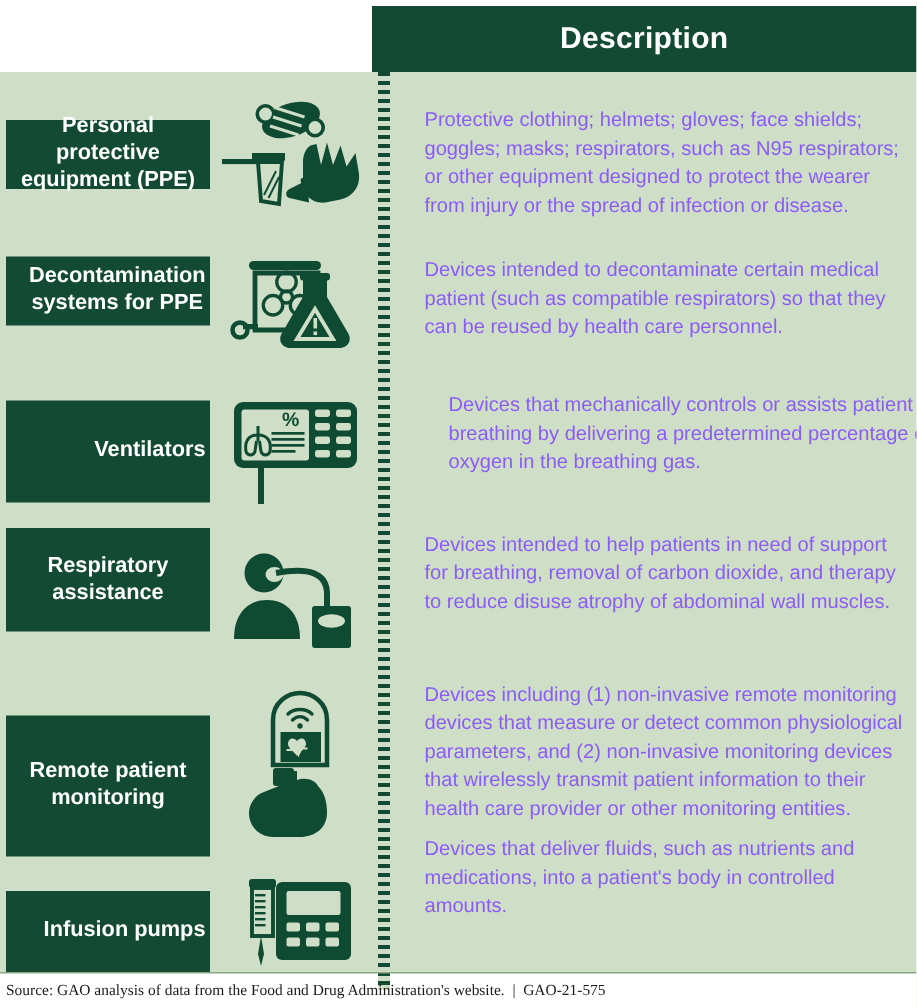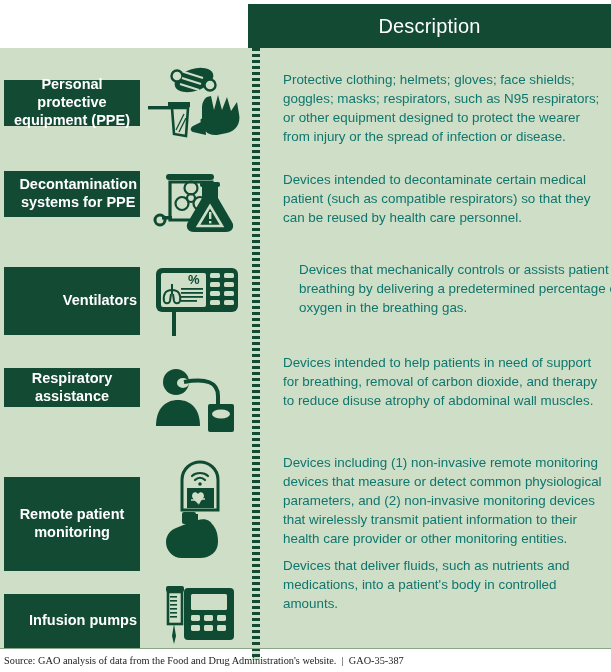--- a/index.html
+++ b/index.html
@@ -15,21 +15,21 @@
   .header-bar {
     position: absolute;
     left: 248px; top: 4px;
     width: 363px; height: 44px;
     background: #134a34;
     display: flex; align-items: center; justify-content: center;
   }
   .header-title {
     color: #ffffff;
     font-size: 20px;
-    font-weight: normal;
+    font-weight: bold;
     letter-spacing: .2px;
   }
 
   
   .panel {
     position: absolute;
     left: 0; top: 48px;
     width: 611px; height: 600px;
     background: #cfdec6;
   }
@@ -72,21 +72,21 @@
     display: flex;
     align-items: center;
     justify-content: center;
   }
   .icon-cell svg { display: block; }
 
   .desc {
     position: absolute;
     left: 283px;
     width: 322px;
-    color: #0f766e;
+    color: #8b5cf6;
     font-size: 13.4px;
     line-height: 1.42;
   }
 
   
   .footer-rule {
     position: absolute;
     left: 0; top: 648px;
     width: 611px; height: 1px;
     background: #8aa585;
@@ -217,21 +217,21 @@
           </g>
 
           <rect x="24" y="50" width="4" height="24"></rect>
         </g>
       </svg>
     </div>
     <div class="desc" style="top:260px;margin-left:16px;">Devices that mechanically controls or assists patient breathing by delivering a predetermined percentage of oxygen in the breathing gas.</div>
   </div>
 
   <div class="row" style="top:0;">
-    <div class="cat-box" style="top:368px; height:39px;">
+    <div class="cat-box" style="top:352px; height:69px;">
       <span>Respiratory assistance</span>
     </div>
     <div class="icon-cell" style="top:362px; height:72px;">
       <svg width="100" height="72" viewBox="0 0 100 72">
         <g fill="#0f4a33">
 
           <circle cx="28" cy="20" r="13"></circle>
 
           <path d="M8 64 C8 46 18 38 30 38 C42 38 52 46 52 64 Z"></path>
 
@@ -307,15 +307,15 @@
             <rect x="56" y="47" width="9" height="6" rx="1.4"></rect>
             <rect x="69" y="47" width="9" height="6" rx="1.4"></rect>
           </g>
         </g>
       </svg>
     </div>
     <div class="desc" style="top:556px;">Devices that deliver fluids, such as nutrients and medications, into a patient's body in controlled amounts.</div>
   </div>
 
   <div class="footer-rule"></div>
-  <div class="footer-note">Source: GAO analysis of data from the Food and Drug Administration's website.  |  GAO-35-387</div>
+  <div class="footer-note">Source: GAO analysis of data from the Food and Drug Administration's website.  |  GAO-21-575</div>
 
 </div>
 
 </body></html>

